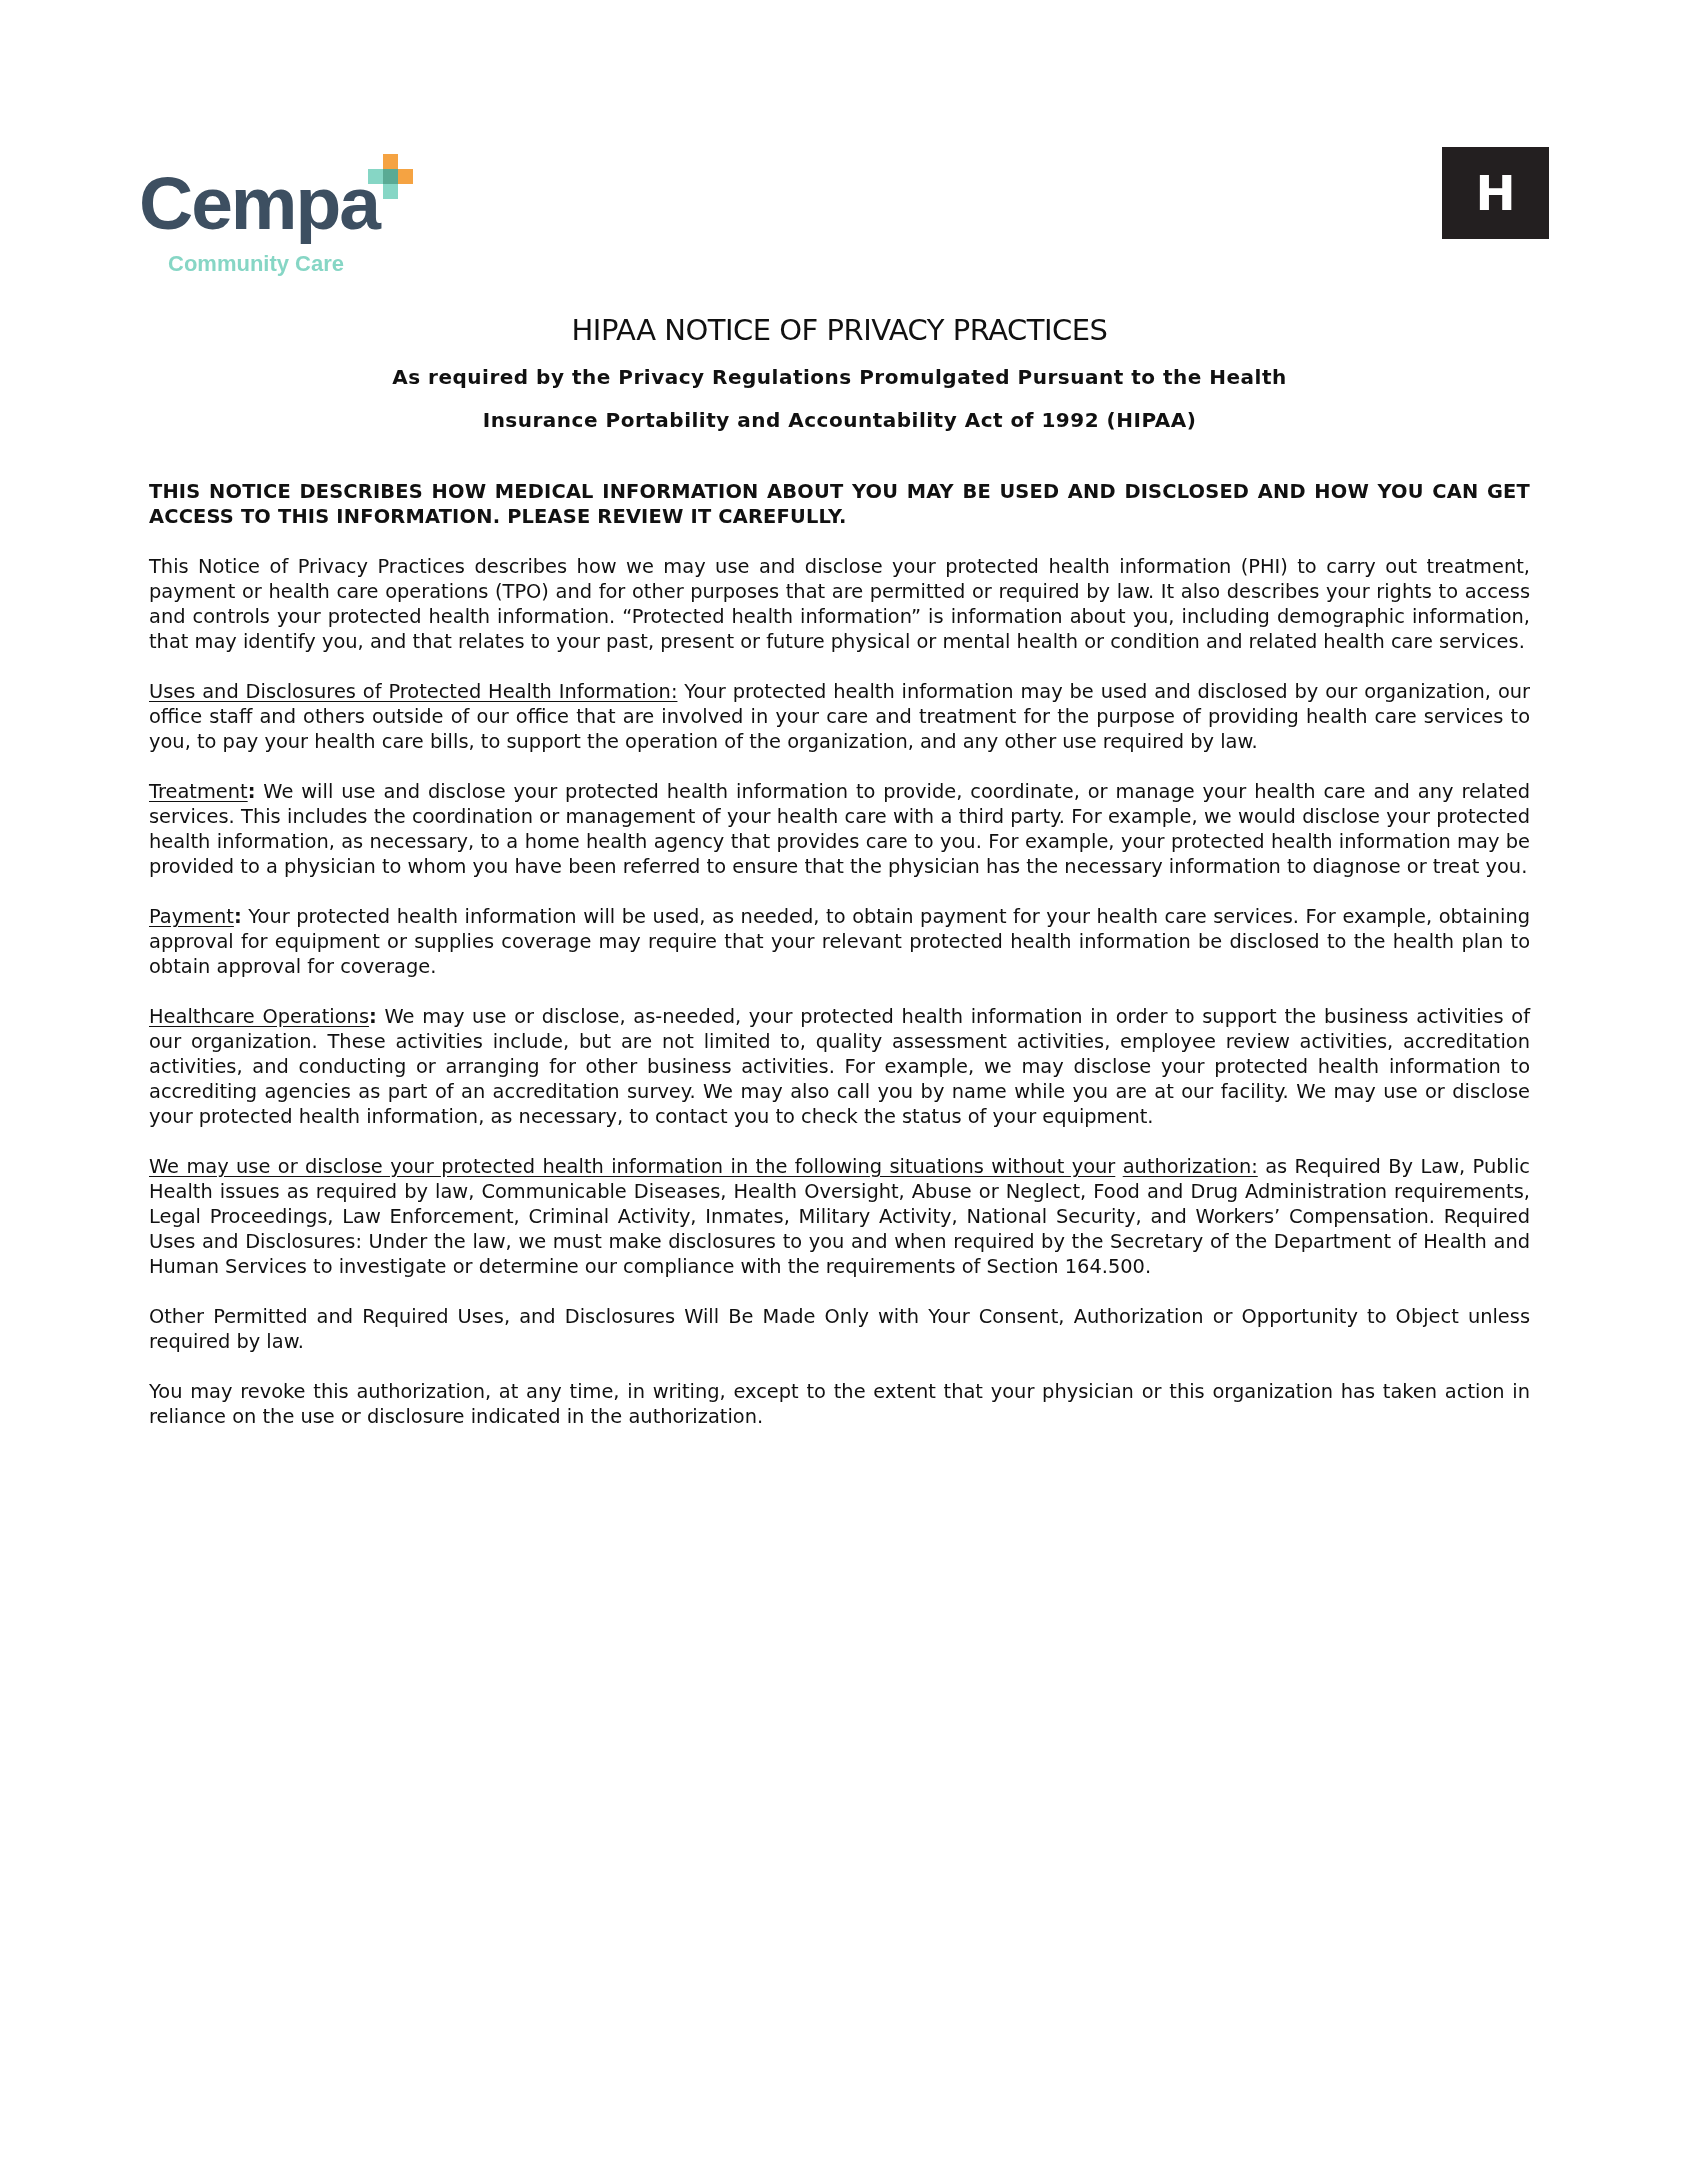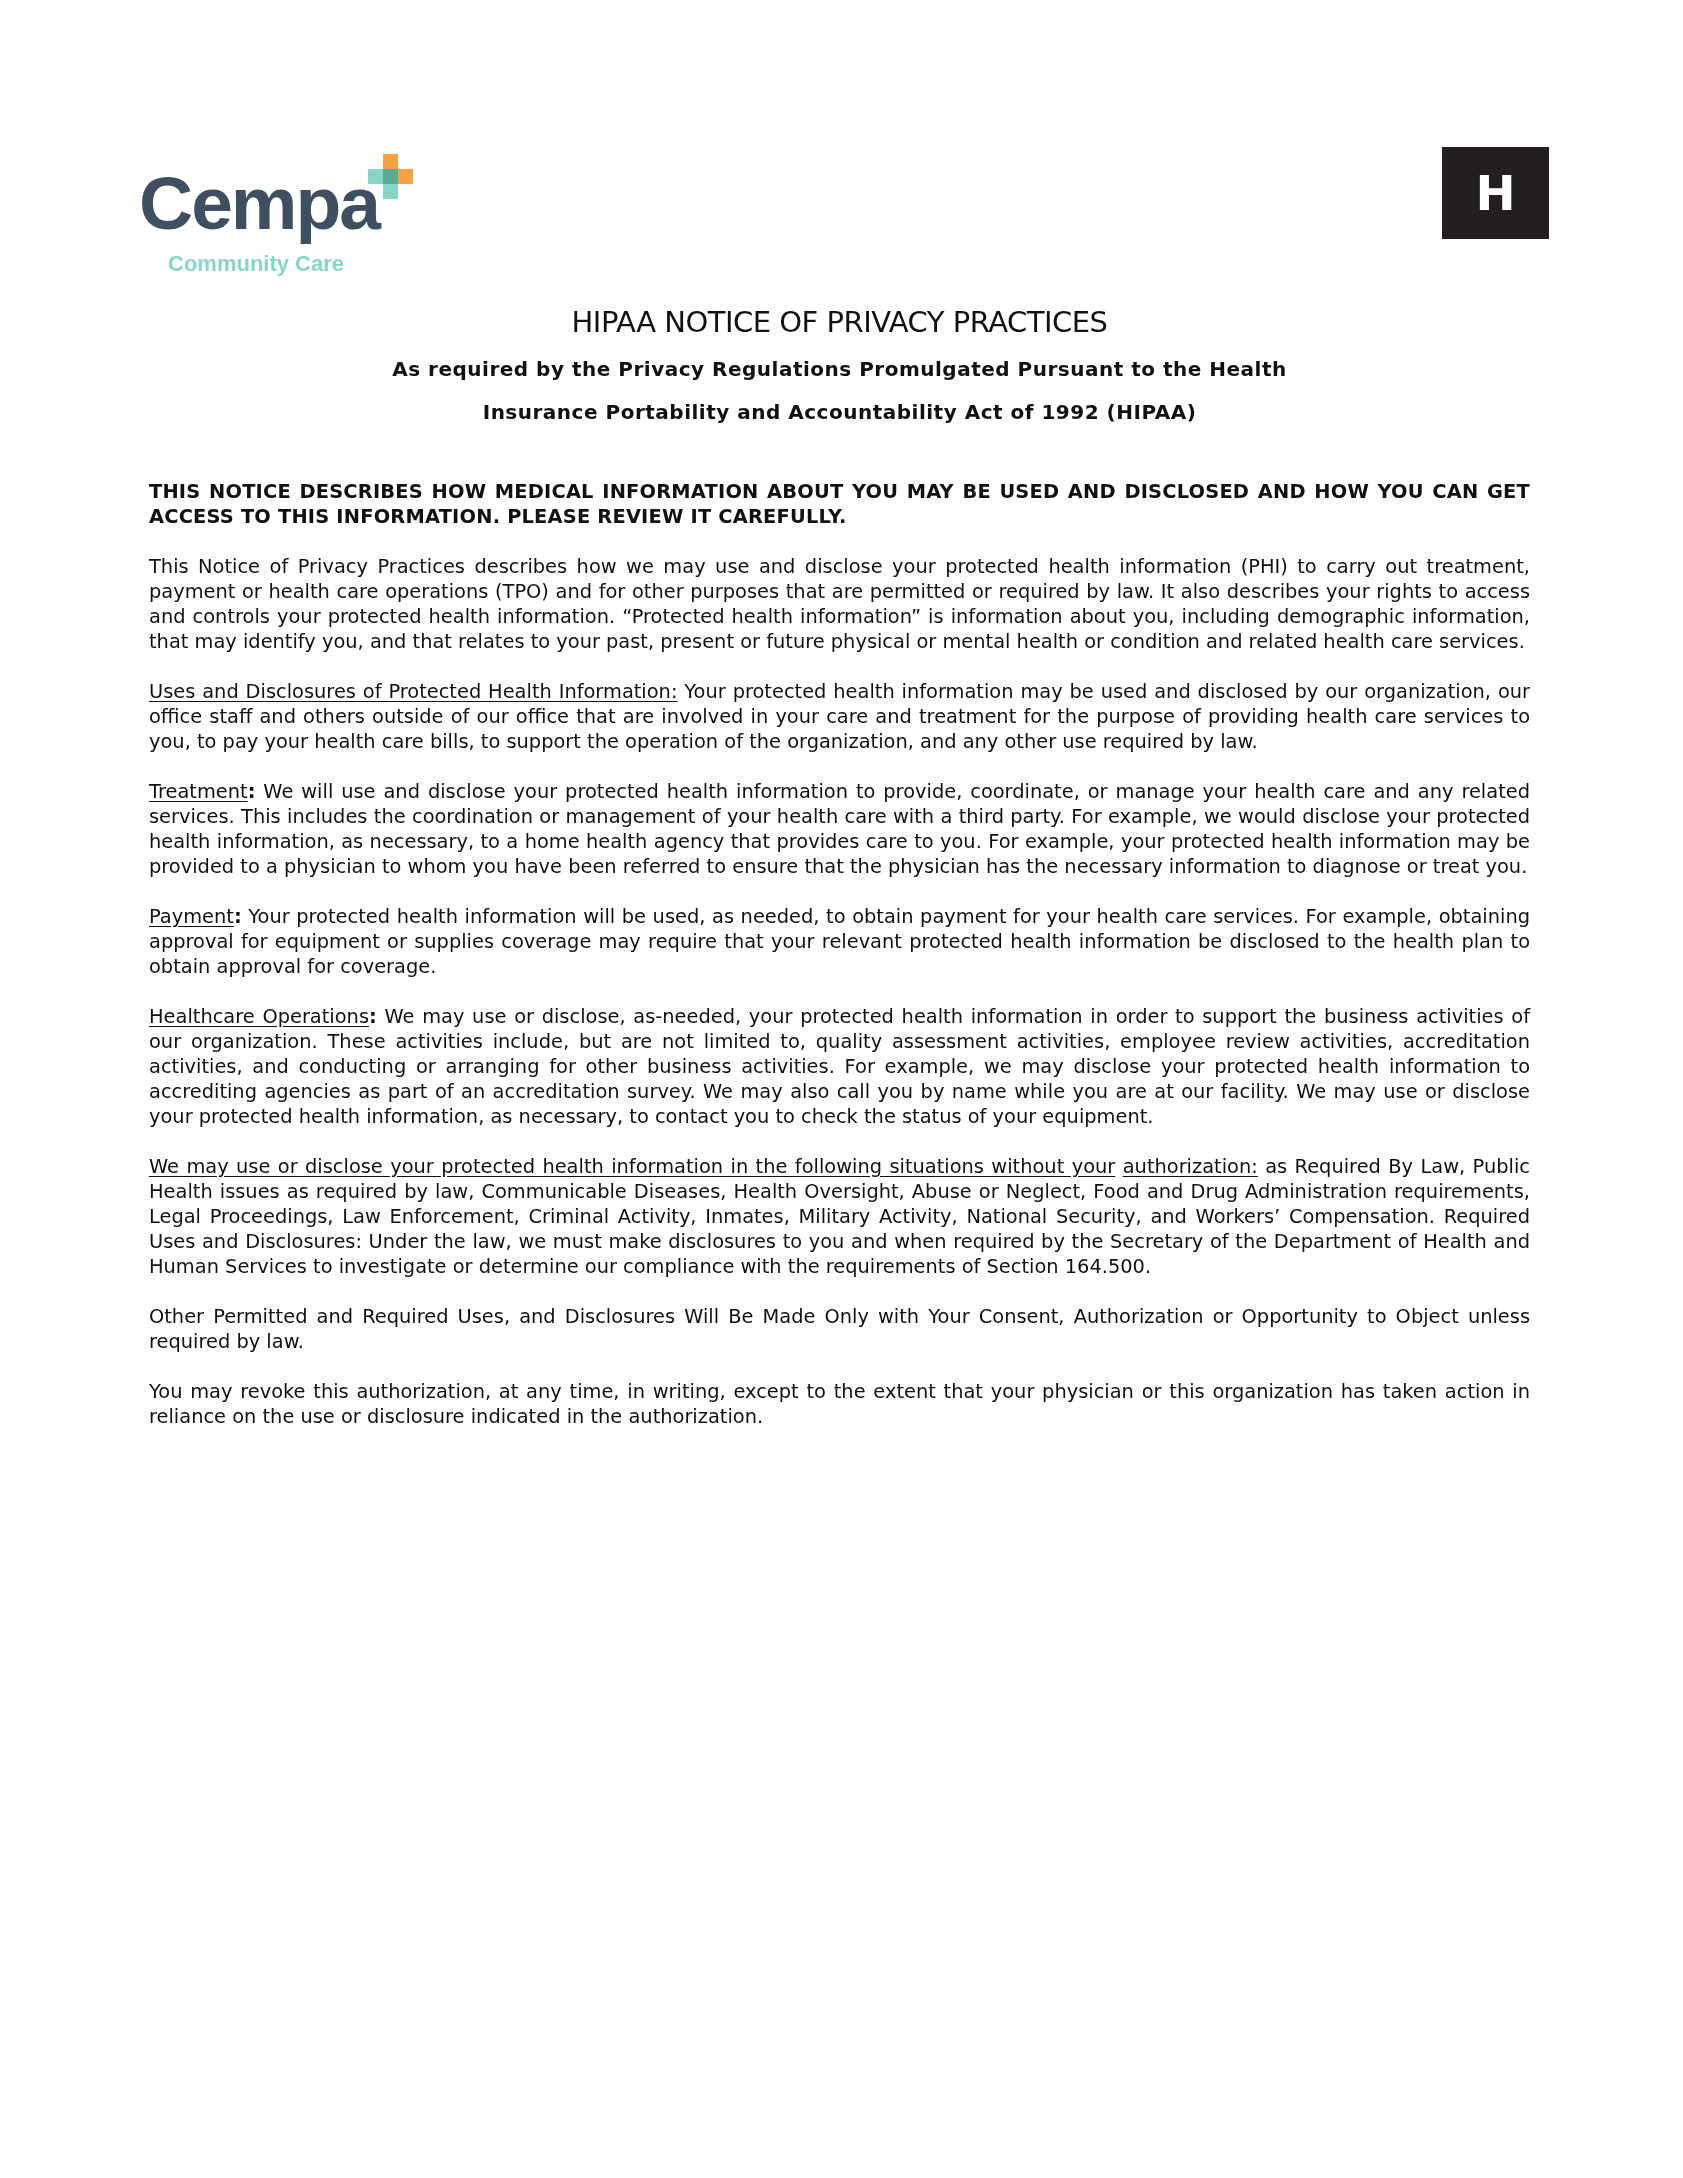--- a/index.html
+++ b/index.html
@@ -75,21 +75,21 @@
       position: absolute;
       left: 149px;
       width: 1381px;
       top: 297px;
       text-align: center;
     }
     .title {
       font-family: "DejaVu Sans", sans-serif;
       font-size: 29px;
       line-height: 34px;
-      margin: 8px;
+      margin: 16px;
       font-weight: normal;
       letter-spacing: -0.5px;
     }
     .subtitle {
       font-family: "DejaVu Sans", sans-serif;
       font-weight: bold;
       font-size: 20px;
       line-height: 25px;
       margin: 18px;
       letter-spacing: 0.5px;

